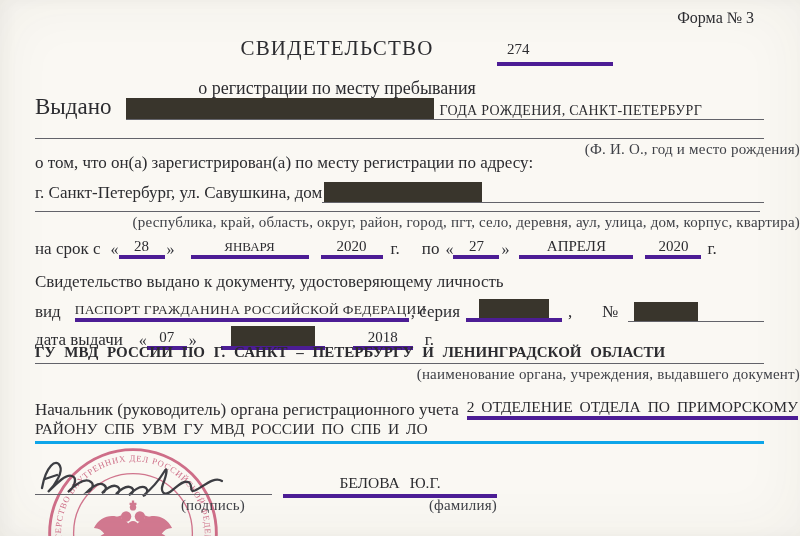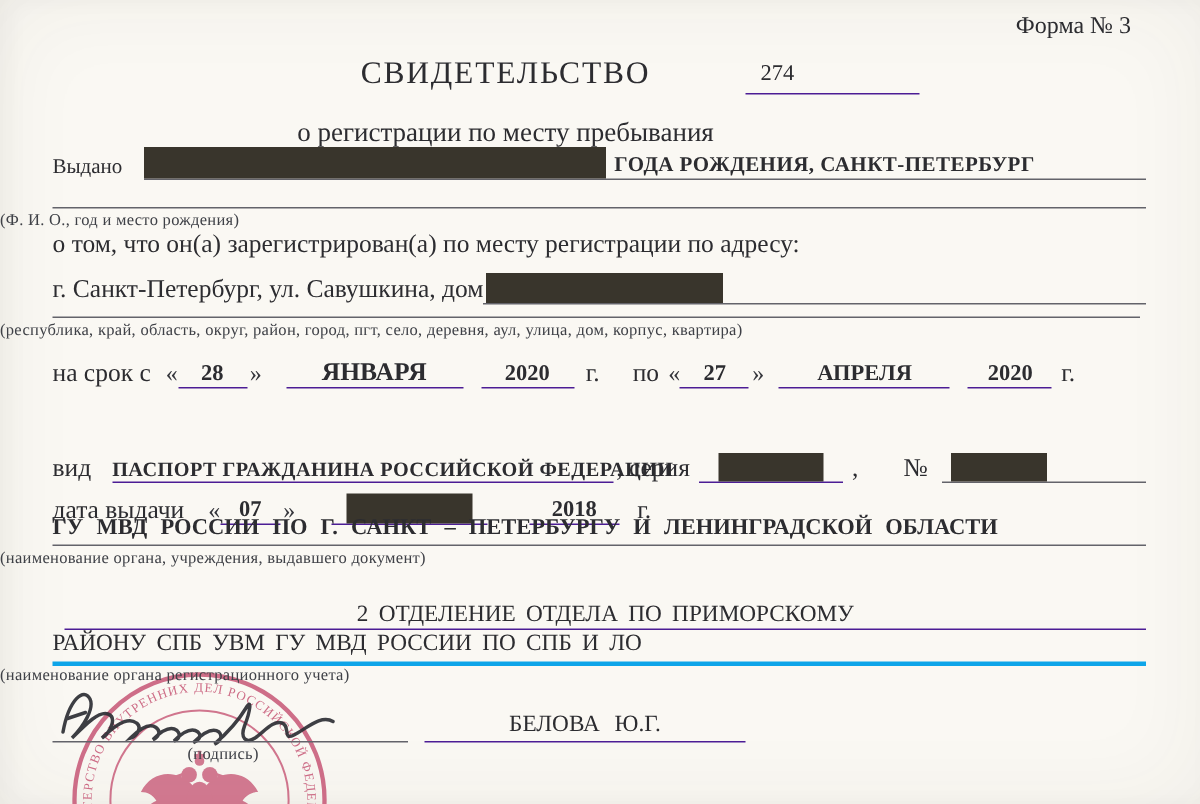--- a/index.html
+++ b/index.html
@@ -6,25 +6,25 @@
   .page{
     position:relative;width:800px;height:536px;margin:0 auto;
     background:#faf8f3;overflow:hidden;
     font-family:"Liberation Serif","DejaVu Serif",serif;color:#2c2c30;
     box-shadow:inset 0 0 60px rgba(60,55,40,.05), inset 6px 0 14px rgba(60,55,40,.04);
   }
   .abs{position:absolute;}
   .row{position:absolute;left:35px;right:36px;display:flex;align-items:flex-end;white-space:nowrap;}
   .lbl{font-size:17px;}
   .q{font-size:16px;color:#35363c;}
-  .u{border-bottom:1px solid #4c1d95;text-align:center;}
-  .bold{font-weight:700;}
+  .u{border-bottom:4px solid #4c1d95;text-align:center;}
+  .bold{font-weight:400;}
   .fill{flex:1;border-bottom:1px solid #63636a;display:flex;align-items:flex-end;}
   .redact{background:#39352c;}
-  .cap{position:absolute;font-size:11px;color:#3f4147;letter-spacing:.2px;text-align:left;}
+  .cap{position:absolute;font-size:15px;color:#3f4147;letter-spacing:.2px;text-align:right;}
   .hr{position:absolute;border-bottom:1px solid #63636a;}
   .caps15{font-size:15.5px;word-spacing:3px;}
 </style>
 </head>
 <body>
 
 <div class="page">
 
   <svg class="abs" style="left:42px;top:442px;width:182px;height:182px;opacity:.88" viewBox="0 0 190 190">
     <g fill="none" stroke="#c2496b">
@@ -58,21 +58,21 @@
     </g>
   </svg>
 
   <div class="abs" style="top:9px;right:46px;font-size:16px">Форма № 3</div>
 
   <div class="abs" style="top:36px;left:137px;width:400px;text-align:center;font-size:21px;letter-spacing:1.2px">СВИДЕТЕЛЬСТВО</div>
   <div class="abs u" style="top:41px;left:497px;width:106px;height:21px;text-align:left;padding-left:10px;font-size:15px">274</div>
   <div class="abs" style="top:78px;left:137px;width:400px;text-align:center;font-size:18px">о регистрации по месту пребывания</div>
 
   <div class="row" style="top:94px;height:26px">
-    <span class="lbl" style="font-size:14px">Выдано</span>
+    <span class="lbl" style="font-size:23px">Выдано</span>
     <span class="fill" style="margin-left:14px">
       <span class="redact" style="width:308px;height:21px"></span>
       <span class="bold" style="font-size:14px;margin-left:6px;letter-spacing:.3px">ГОДА РОЖДЕНИЯ, САНКТ-ПЕТЕРБУРГ</span>
     </span>
   </div>
   <div class="hr" style="top:126px;left:35px;right:36px;height:12px"></div>
   <div class="cap" style="top:141px;left:0;right:0">(Ф. И. О., год и место рождения)</div>
 
   <div class="abs lbl" style="top:153px;left:35px">о том, что он(а) зарегистрирован(а) по месту регистрации по адресу:</div>
 
@@ -83,32 +83,33 @@
     </span>
   </div>
   <div class="hr" style="top:198px;left:35px;right:40px;height:13px"></div>
   <div class="cap" style="top:214px;left:0;right:0">(республика, край, область, округ, район, город, пгт, село, деревня, аул, улица, дом, корпус, квартира)</div>
 
   <div class="row" style="top:233px;height:26px">
     <span class="lbl">на срок с</span>
     <span class="q" style="margin-left:10px">«</span>
     <span class="u bold" style="width:46px;font-size:15px">28</span>
     <span class="q" style="margin-left:2px">»</span>
-    <span class="u bold" style="width:118px;margin-left:16px;font-size:17px">ЯНВАРЯ</span>
+    <span class="u bold" style="width:118px;margin-left:16px;font-size:13px">ЯНВАРЯ</span>
     <span class="u bold" style="width:62px;margin-left:12px;font-size:15px">2020</span>
     <span class="lbl" style="margin-left:8px">г.</span>
     <span class="lbl" style="margin-left:22px">по</span>
     <span class="q" style="margin-left:6px">«</span>
     <span class="u bold" style="width:46px;font-size:15px">27</span>
     <span class="q" style="margin-left:2px">»</span>
     <span class="u bold" style="width:114px;margin-left:10px;font-size:15px">АПРЕЛЯ</span>
     <span class="u bold" style="width:56px;margin-left:12px;font-size:15px">2020</span>
     <span class="lbl" style="margin-left:6px">г.</span>
   </div>
 
+  <div class="abs lbl" style="top:272px;left:35px">Свидетельство выдано к документу, удостоверяющему личность</div>
 
   <div class="row" style="top:296px;height:26px">
     <span class="lbl">вид</span>
     <span class="u bold" style="width:334px;margin-left:14px;font-size:13.5px;letter-spacing:.3px">ПАСПОРТ ГРАЖДАНИНА РОССИЙСКОЙ ФЕДЕРАЦИИ</span>
     <span class="lbl" style="margin-left:2px">, серия</span>
     <span class="u" style="width:96px;margin-left:6px;display:flex;align-items:flex-end;justify-content:center">
       <span class="redact" style="width:70px;height:19px"></span>
     </span>
     <span class="lbl" style="margin-left:6px">,</span>
     <span class="lbl" style="margin-left:30px">№</span>
@@ -126,34 +127,35 @@
       <span class="redact" style="width:84px;height:20px"></span>
     </span>
     <span class="u bold" style="width:60px;margin-left:28px;font-size:15px">2018</span>
     <span class="lbl" style="margin-left:12px">г.</span>
   </div>
 
   <div class="abs" style="top:344px;left:35px;right:36px;height:19px;border-bottom:1px solid #63636a;font-weight:700;font-size:15px;word-spacing:5px;white-space:nowrap">ГУ МВД РОССИИ ПО Г. САНКТ – ПЕТЕРБУРГУ И ЛЕНИНГРАДСКОЙ ОБЛАСТИ</div>
   <div class="cap" style="top:366px;left:0;right:0">(наименование органа, учреждения, выдавшего документ)</div>
 
   <div class="row" style="top:394px;height:26px">
+    <span class="lbl">Начальник (руководитель) органа регистрационного учета</span>
     <span class="u caps15" style="flex:1;margin-left:8px">2 ОТДЕЛЕНИЕ ОТДЕЛА ПО ПРИМОРСКОМУ</span>
   </div>
   <div class="abs caps15" style="top:420px;left:35px;right:36px;height:21px;border-bottom:3px solid #0ea5e9;white-space:nowrap">РАЙОНУ СПБ УВМ ГУ МВД РОССИИ ПО СПБ И ЛО</div>
-  <div class="cap" style="top:444px;left:0;right:0">(наименование органа регистрационного учета)</div>
 
   <svg class="abs" style="left:36px;top:452px;width:210px;height:50px" viewBox="0 0 210 50">
     <g fill="none" stroke="#2e2f35" stroke-width="2.3" stroke-linecap="round" opacity=".92">
       <path d="M6,36 C10,14 20,6 24,14 C27,20 20,32 12,40 C22,30 30,22 36,24 C42,26 38,36 32,40
                C42,30 50,26 55,30 C59,33 55,39 51,40 C58,33 64,30 68,33 C72,36 69,40 66,41
                C72,35 78,32 82,35 C85,38 83,41 80,42 C86,36 92,33 96,36 C99,39 96,42 93,43
                C100,36 106,33 110,36 C113,39 110,43 107,44 C114,38 122,30 128,20 C132,13 131,22 127,32
                C124,40 128,44 134,40 C140,36 146,28 152,30 C158,32 152,42 160,38 C168,34 178,24 186,29"></path>
       <path d="M9,27 L21,23"></path>
     </g>
   </svg>
 
   <div class="hr" style="top:481px;left:35px;width:237px;height:13px"></div>
   <div class="cap" style="top:497px;left:125px;width:120px">(подпись)</div>
 
   <div class="abs u" style="top:474px;left:283px;width:214px;height:20px;font-size:15.5px;word-spacing:6px">БЕЛОВА Ю.Г.</div>
+  <div class="cap" style="top:497px;left:283px;width:214px">(фамилия)</div>
 
 </div>
 
 </body></html>

